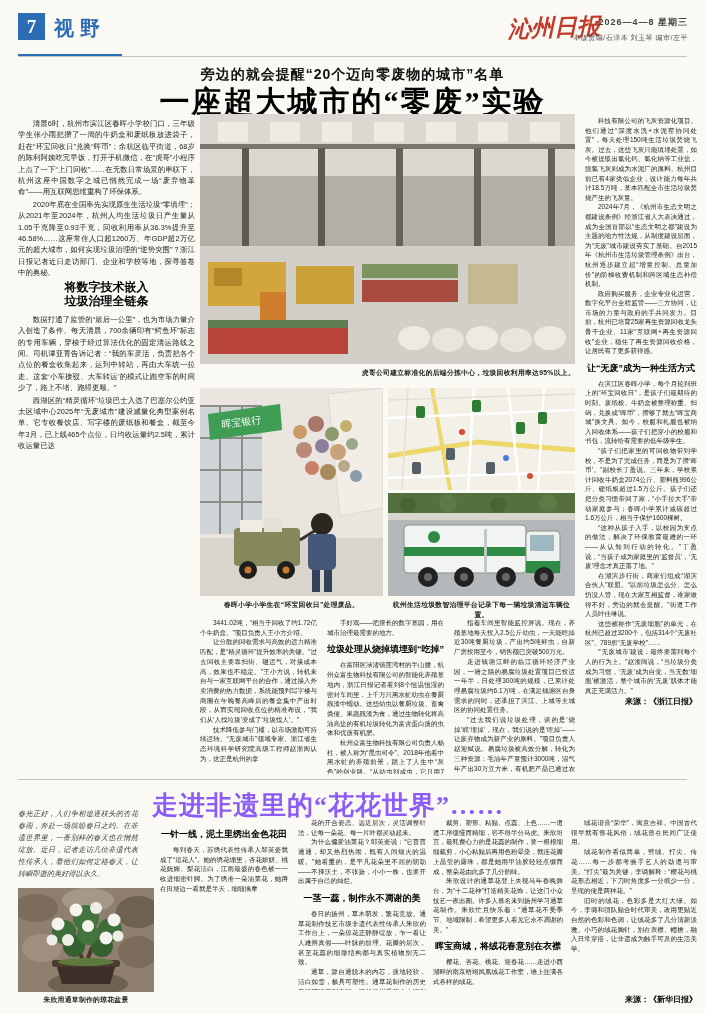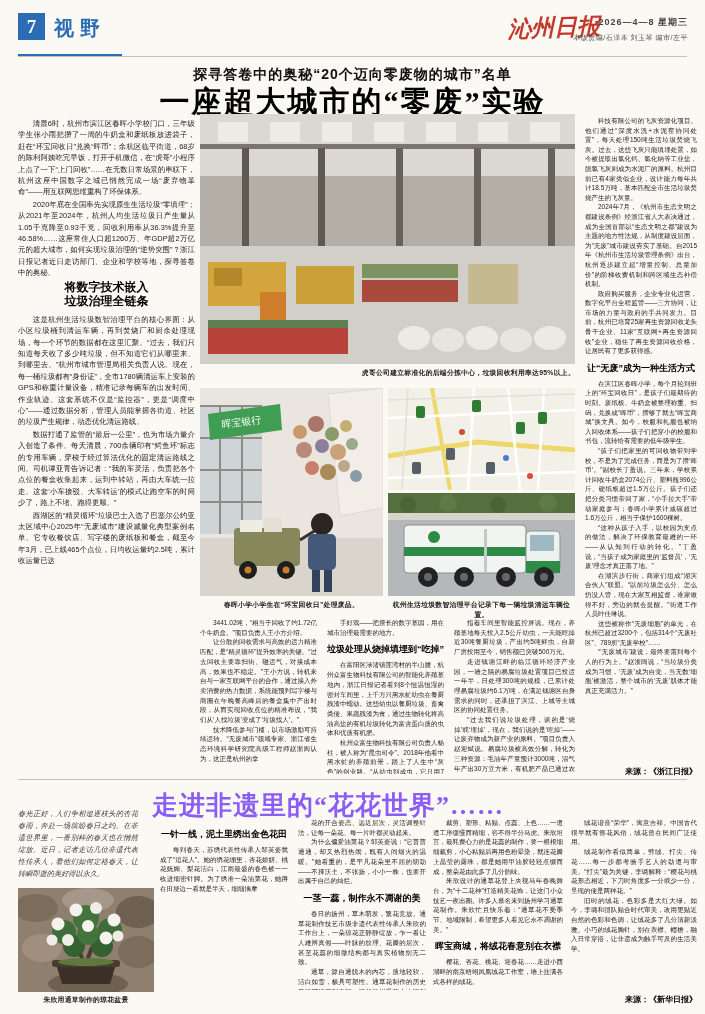--- a/index.html
+++ b/index.html
@@ -39,21 +39,21 @@
   .col-left .para{ margin-bottom:1px; }
   .col-m{ top:618px; height:156px; font-size:6.5px; line-height:9.7px; }
   .col-m1{ left:200px; width:117px; }
   .col-m2{ left:327px; width:117px; }
   .col-m3{ left:454px; width:121px; }
   .col-right{ left:585px; top:116px; width:112px; height:612px; font-size:6.5px; line-height:9.6px; }
   .col-subhead{ font-weight:bold; text-align:center; text-indent:0; white-space:pre-line;
     font-size:9px; line-height:12px; margin:6px 0 5px; color:#000; }
   .col-left .col-subhead{ font-size:12px; line-height:14px; margin:0 0 6px; }
   .source-line{ position:absolute; font-size:8px; font-weight:bold; color:#000; text-align:right; }
-  .src-top{ left:585px; top:766px; width:112px; }
+  .src-top{ left:585px; top:696px; width:112px; }
   .src-bottom{ left:571px; top:994px; width:126px; }
 
   
   .photo{ position:absolute; overflow:hidden; background:#ccc; }
   .photo svg{ display:block; width:100%; height:100%; }
   .ph-main{ left:200px; top:114px; width:375px; height:250px; }
   .cap{ position:absolute; font-size:6.8px; font-weight:bold; color:#222; letter-spacing:0.3px; }
   .cap-main{ left:200px; top:368px; width:375px; text-align:right; }
   .ph-school{ left:200px; top:388px; width:183px; height:208px; }
   .ph-map{ left:388px; top:388px; width:187px; height:102px; }
@@ -86,29 +86,28 @@
   <div class="pagenum-box">7</div>
   <div class="section-name">视野</div>
   <div class="masthead">沁州日报</div>
   <div class="issue-meta">
     <div class="issue-date">2026—4—8 星期三</div>
     <div class="editors">本版责编/石泽本 刘玉琴  编审/左平</div>
   </div>
   <div class="rule-blue"></div>
   <div class="rule-gray"></div>
 
-  <div class="kicker">探寻答卷中的奥秘“20个迈向零废物的城市”名单</div>
+  <div class="kicker">旁边的就会提醒“20个迈向零废物的城市”名单</div>
   <div class="headline">一座超大城市的“零废”实验</div>
 
   <div class="col col-left">
       <p class="para">清晨6时，杭州市滨江区春晖小学校门口，三年级学生张小雨把攒了一周的牛奶盒和废纸板放进袋子，赶在“环宝回收日”兑换“晖币”；余杭区临平街道，68岁的陈利阿姨吃完早饭，打开手机微信，在“虎哥”小程序上点了一下“上门回收”……在无数日常场景的串联下，杭州这座中国数字之城已悄然完成一场“废弃物革命”——用互联网思维重构了环保体系。</p>
       <p class="para">2020年底在全国率先实现原生生活垃圾“零填埋”；从2021年至2024年，杭州人均生活垃圾日产生量从1.05千克降至0.93千克，回收利用率从36.3%提升至46.58%……这座常住人口超1260万、年GDP超2万亿元的超大城市，如何实现垃圾治理的“逆势突围”？浙江日报记者近日走访部门、企业和学校等地，探寻答卷中的奥秘。</p>
       <div class="col-subhead">将数字技术嵌入
 垃圾治理全链条</div>
-      <p class="para">这是杭州生活垃圾数智治理平台的核心界面：从小区垃圾桶到清运车辆，再到焚烧厂和厨余处理现场，每一个环节的数据都在这里汇聚。“过去，我们只知道每天收了多少吨垃圾，但不知道它们从哪里来、到哪里去。”杭州市城市管理局相关负责人说。现在，每一桶垃圾都有“身份证”，全市1780辆清运车上安装的GPS和称重计量设备，精准记录每辆车的出发时间、作业轨迹。这套系统不仅是“监控器”，更是“调度中心”——通过数据分析，管理人员能掌握各街道、社区的垃圾产生规律，动态优化清运路线。</p>
       <p class="para">数据打通了监管的“最后一公里”，也为市场力量介入创造了条件。每天清晨，700余辆印有“鳄鱼环”标志的专用车辆，穿梭于经过算法优化的固定清运路线之间。司机谭亚青告诉记者：“我的车灵活，负责把各个点位的餐盒收集起来，运到中转站，再由大车统一拉走。这套‘小车接驳、大车转运’的模式让跑空车的时间少了，路上不堵、跑得更顺。”</p>
       <p class="para">西湖区的“精灵循环”垃圾巴士入选了巴塞尔公约亚太区域中心2025年“无废城市”建设减量化典型案例名单。它专收餐饮店、写字楼的废纸板和餐盒，截至今年3月，已上线465个点位，日均收运量约2.5吨，累计收运量已达</p>
     </div>
   <div class="col col-m col-m1">
       <p class="para">3441.02吨，“相当于回收了约1.72亿个牛奶盒。”项目负责人王小方介绍。</p>
       <p class="para">让分散的回收需求与高效的运力精准匹配，是“精灵循环”提升效率的关键。“过去回收主要靠扫街、碰运气，对接成本高，效果也不稳定。”王小方说，转机来自与一家互联网平台的合作，通过接入外卖消费的热力数据，系统能预判写字楼与商圈在午晚餐高峰后的餐盒集中产出时段，从而实现回收点位的精准布设，“我们从‘人找垃圾’变成了‘垃圾找人’。”</p>
       <p class="para">技术降低参与门槛，以市场激励可持续运转。“无废城市”领域专家、浙江省生态环境科学研究院高级工程师赵浙闽认为，这正是杭州的拿</p>
     </div>
   <div class="col col-m col-m2">
       <p class="para">手好戏——把擅长的数字基因，用在城市治理最需要的地方。</p>

